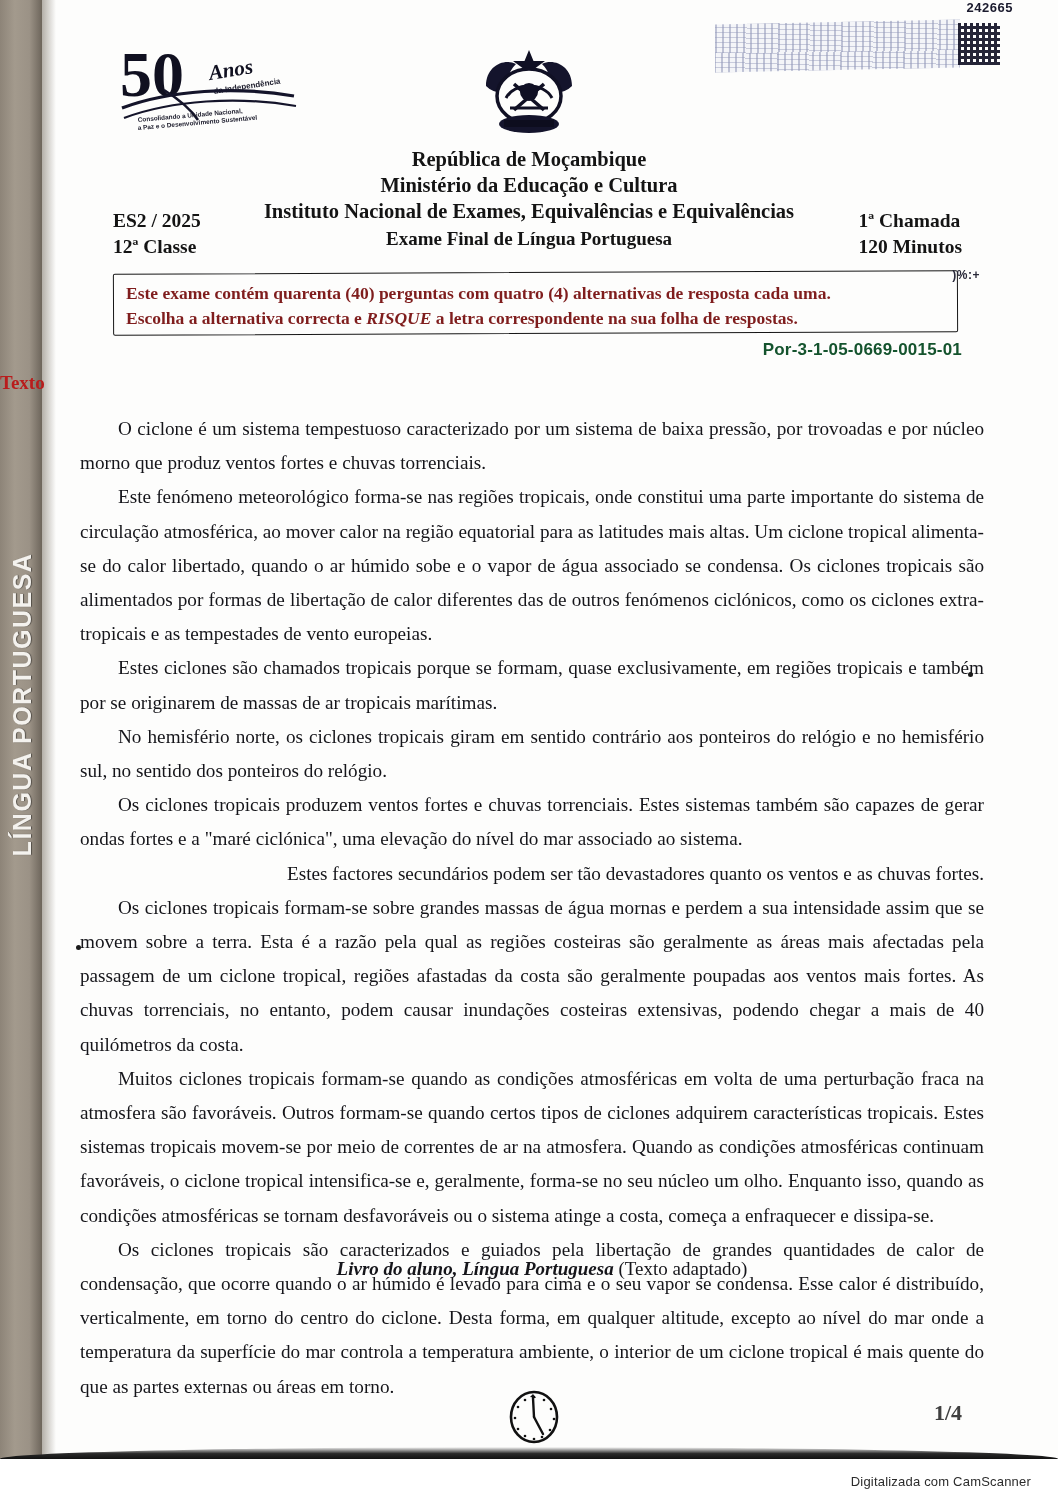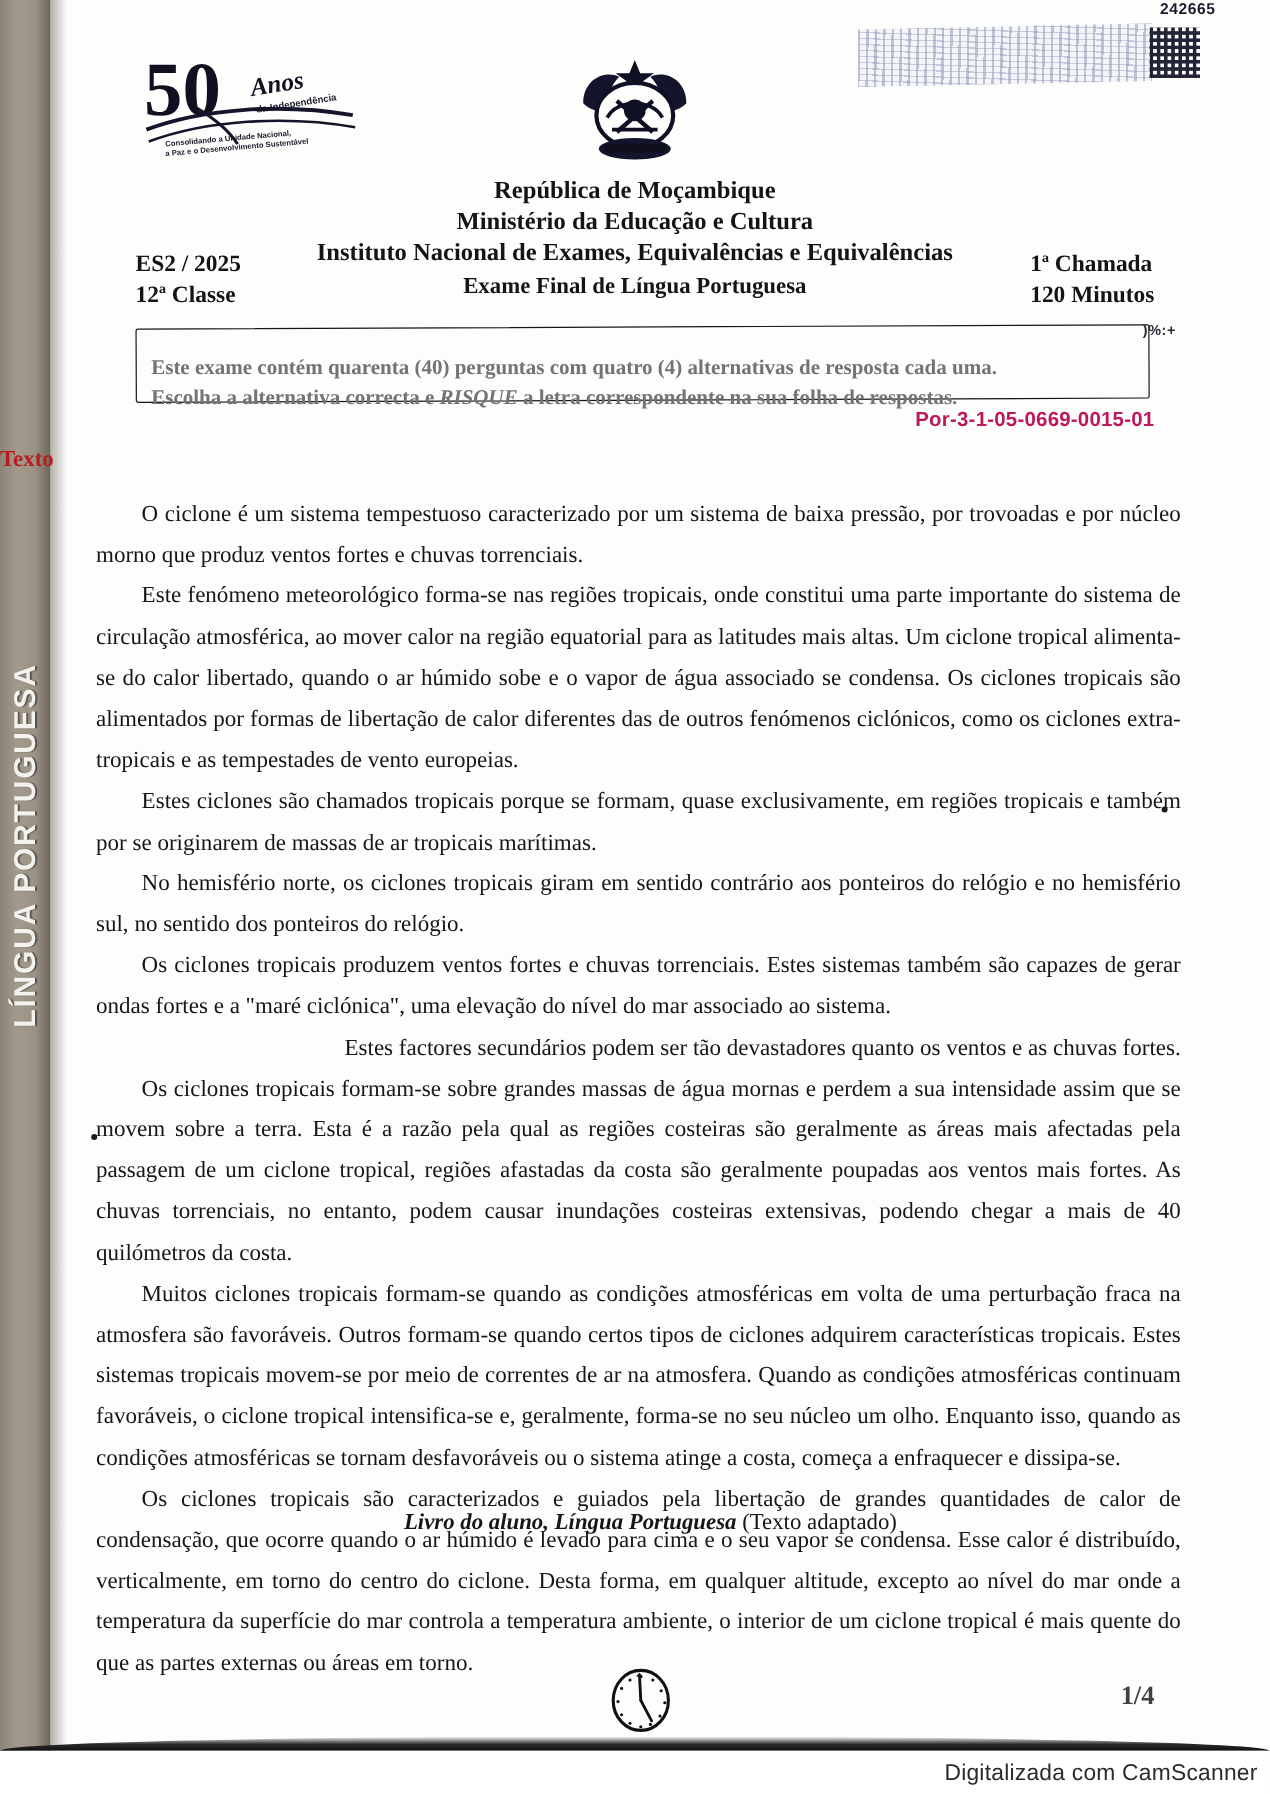--- a/index.html
+++ b/index.html
@@ -135,46 +135,46 @@
   .instr-box {
     position: absolute;
     left: 113px; top: 272px;
     width: 845px; height: 62px;
     border: 1.6px solid #161616;
     border-radius: 2px;
     transform: rotate(-.25deg);
   }
   .instr-text {
     position: absolute;
-    left: 126px; top: 294px;
+    left: 126px; top: 281px;
     width: 800px;
     font-weight: 700;
     font-size: 17.5px;
     line-height: 25px;
-    color: #737373;
+    color: #7f1d1d;
   }
   .instr-text em { font-style: italic; }
   .instr-mark {
     position: absolute;
     right: 78px; top: 268px;
     font-family: "Liberation Sans", sans-serif;
     font-weight: 700;
     font-size: 12px;
     color: #2a2a3a;
     letter-spacing: .5px;
   }
 
   .code-line {
     position: absolute;
     right: 96px; top: 340px;
     font-family: "Liberation Sans", sans-serif;
     font-weight: 700;
     font-size: 17px;
     letter-spacing: .2px;
-    color: #be185d;
+    color: #14532d;
   }
 
   
   .texto-heading {
     position: absolute;
     left: 0; top: 372px;
     width: 1058px;
     text-align: left;
     font-weight: 700;
     font-size: 19px;
@@ -232,23 +232,23 @@
     border-radius: 50% 50% 0 0 / 100% 100% 0 0;
   }
   .bottom-strip {
     position: absolute;
     left: 0; bottom: 0;
     width: 1058px; height: 36px;
     background: #ffffff;
   }
   .camscanner {
     position: absolute;
-    right: 10px; bottom: 6px;
-    font-family: "Liberation Sans", sans-serif;
-    font-size: 19px;
+    right: 27px; bottom: 6px;
+    font-family: "Liberation Sans", sans-serif;
+    font-size: 13px;
     color: #2b2b2b;
     letter-spacing: .2px;
   }
 </style>
 </head>
 <body>
 
 <div class="page">
 
   <div class="binding"></div>

